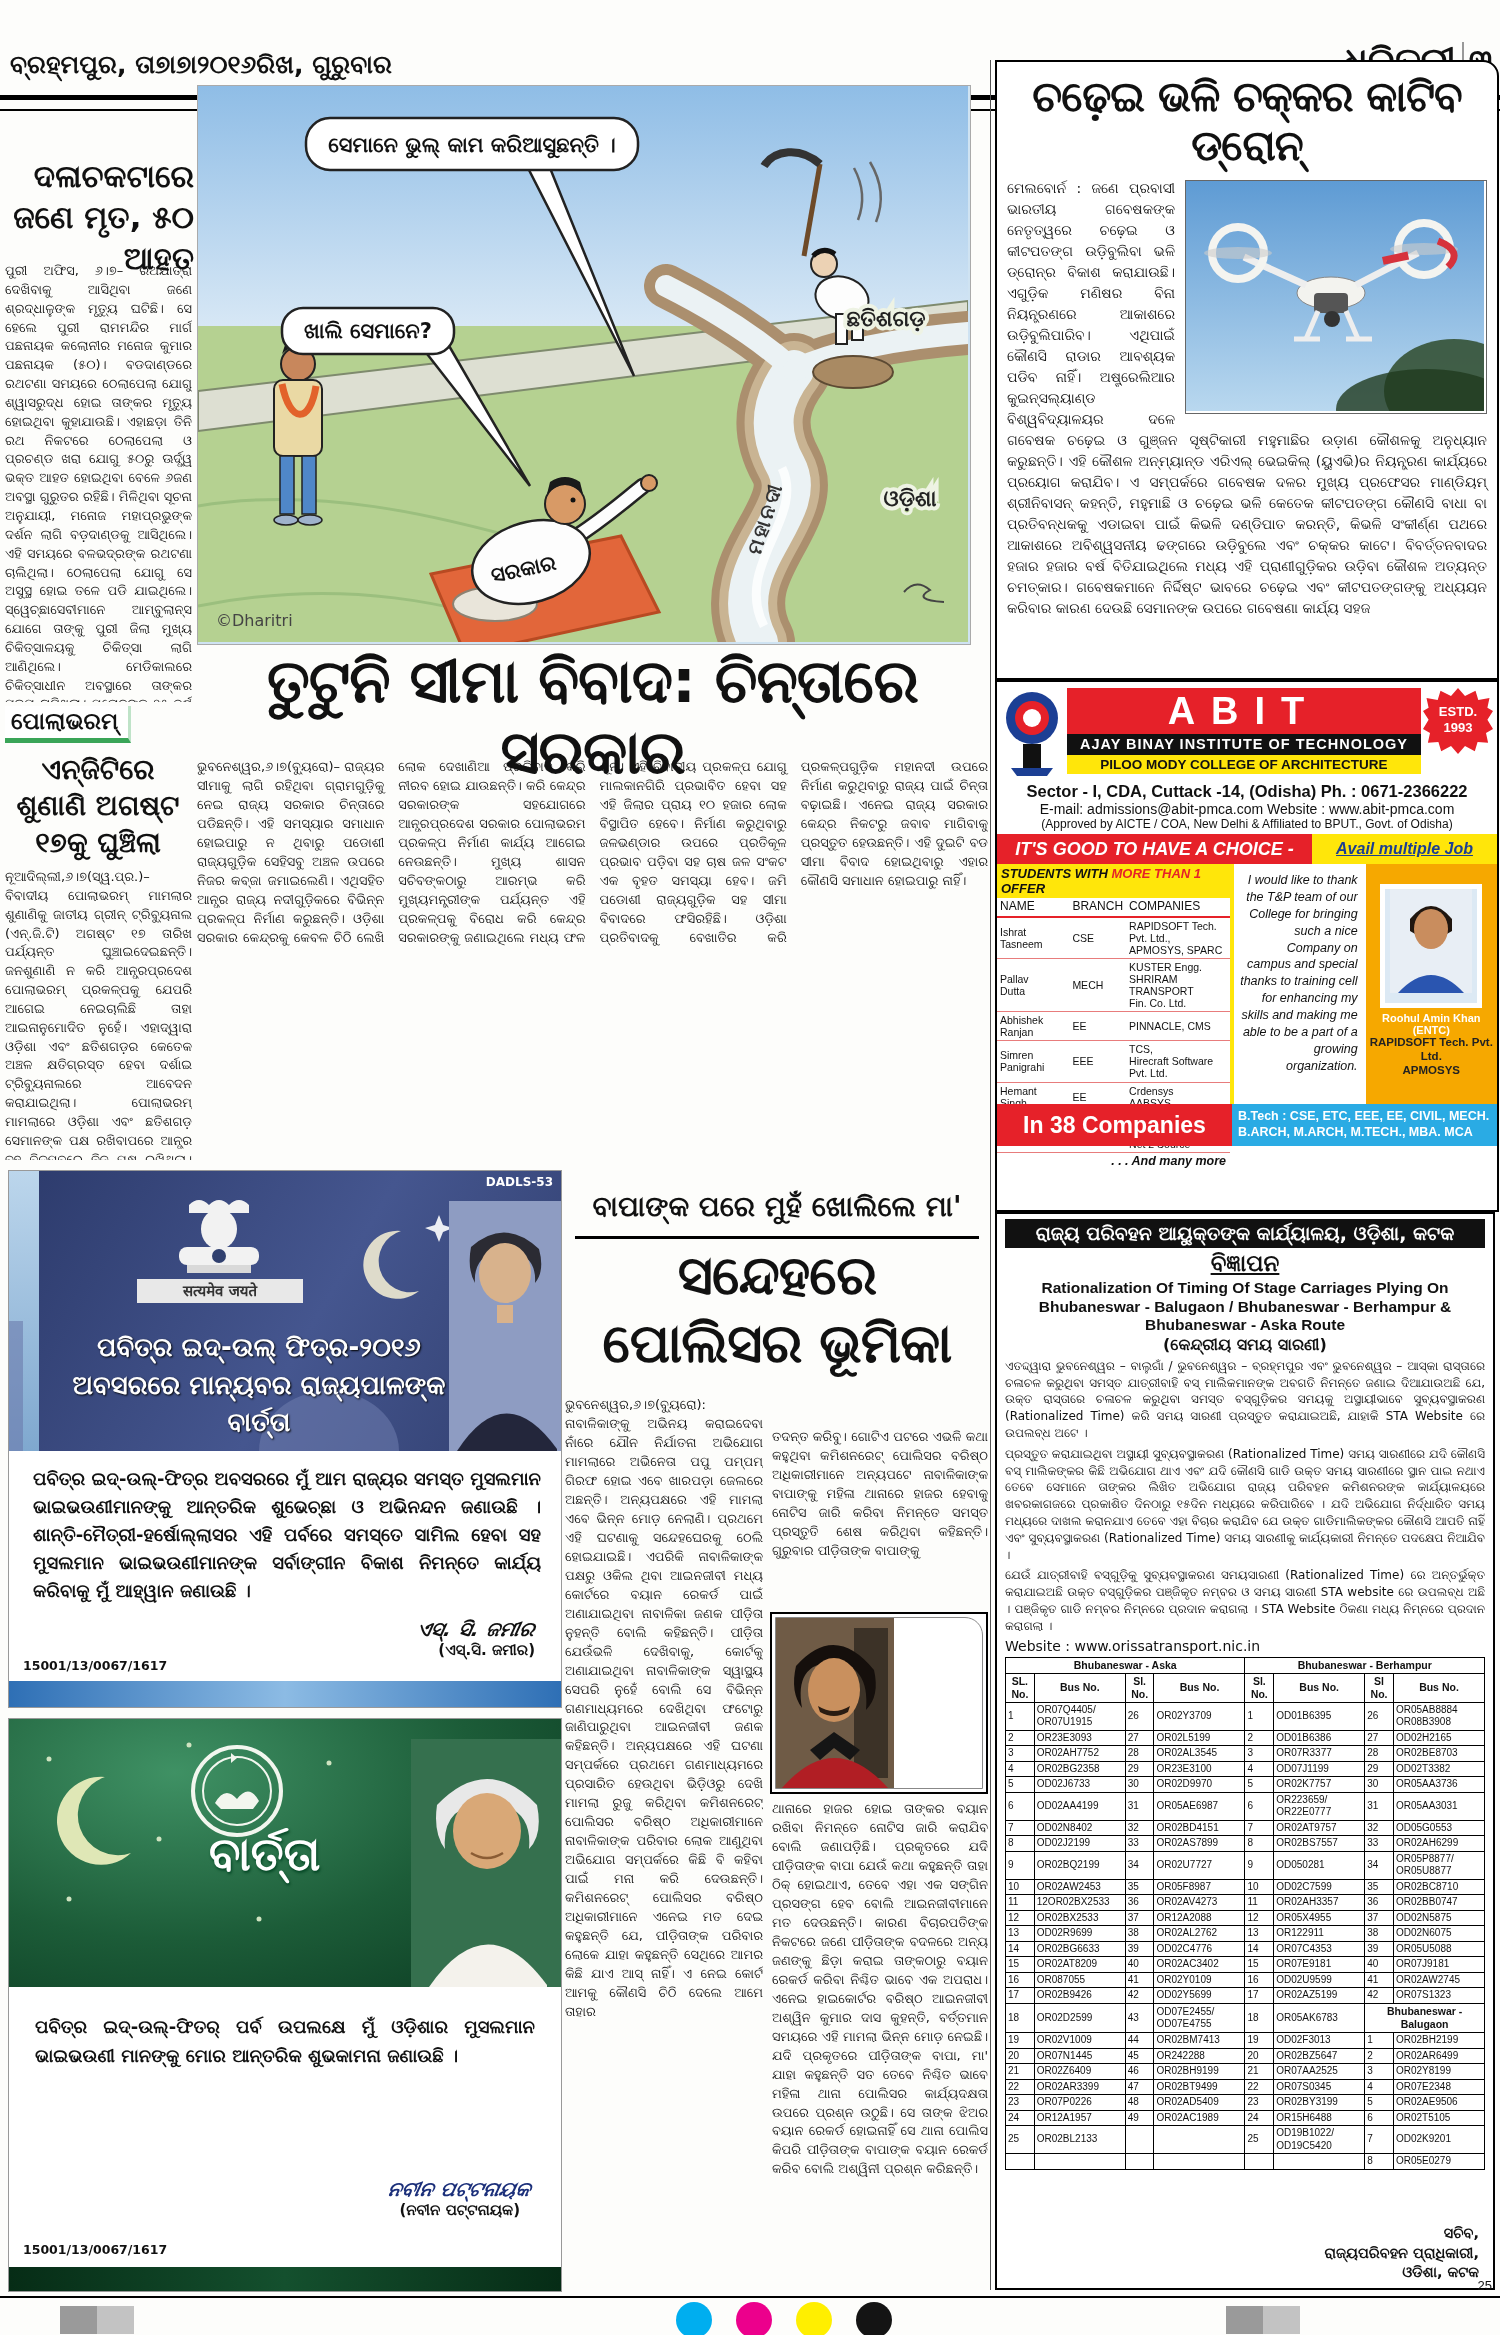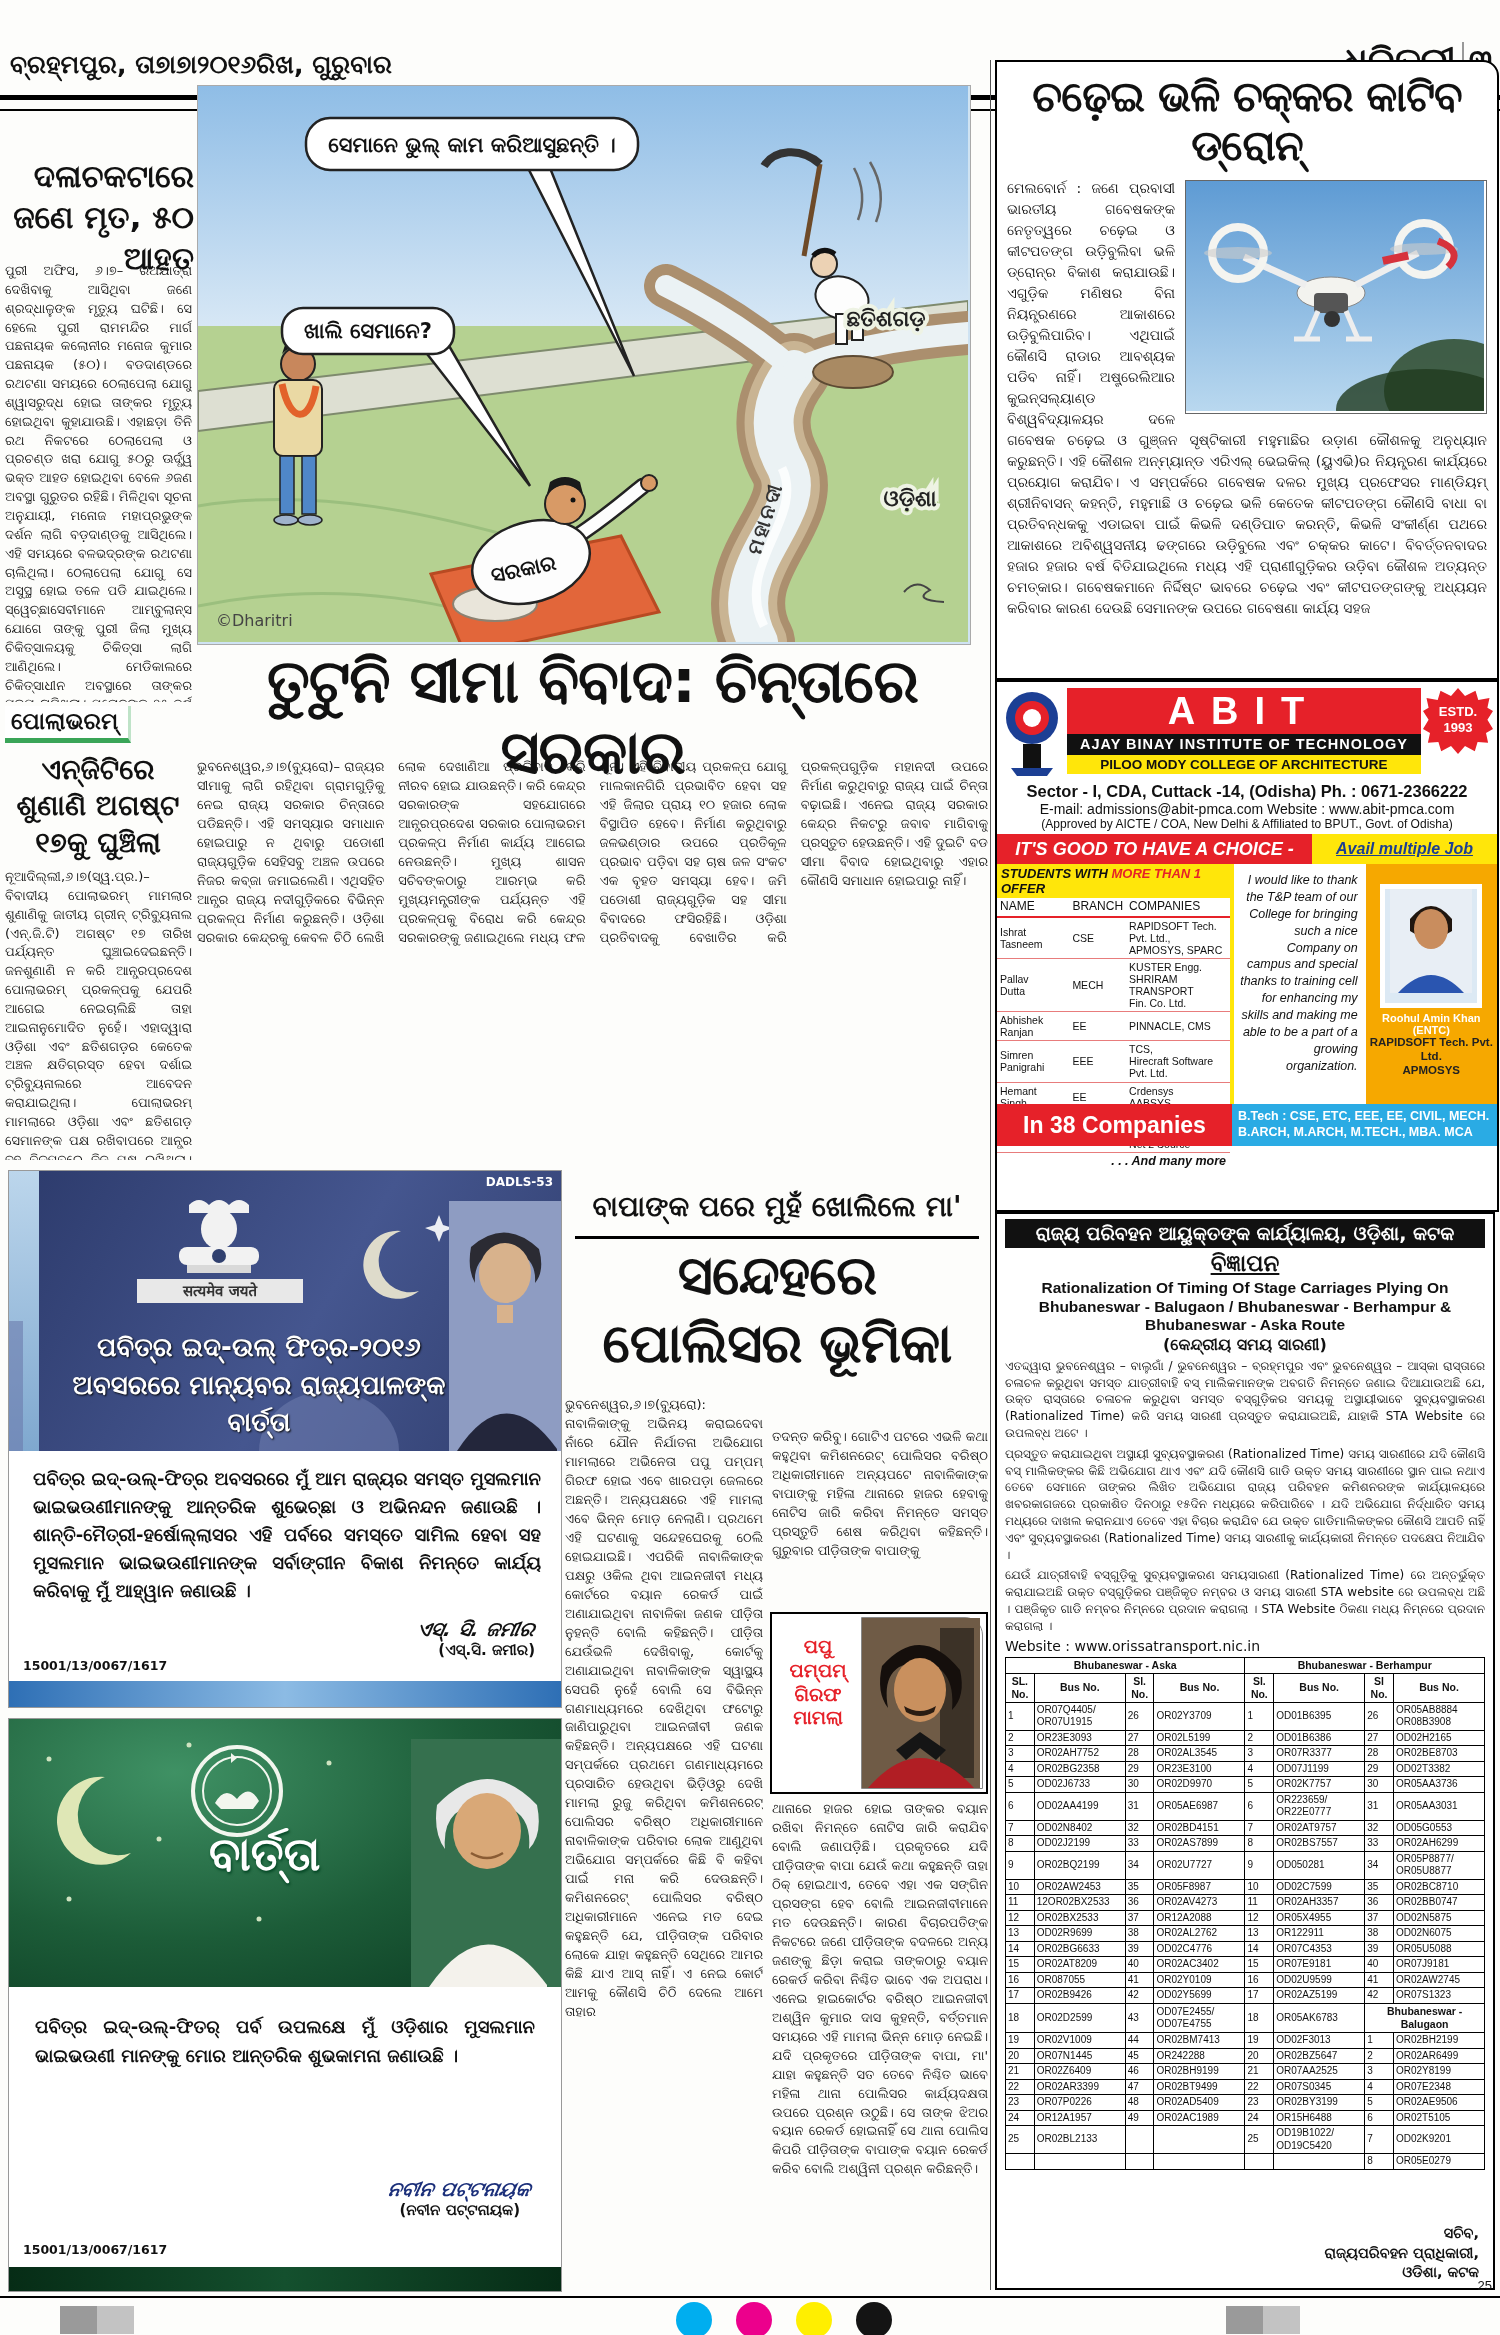--- a/index.html
+++ b/index.html
@@ -386,21 +386,20 @@
     </div>
   </div>
 
   <div class="ab mid-kicker">ବାପାଙ୍କ ପରେ ମୁହଁ ଖୋଲିଲେ ମା'</div>
   <div class="ab mid-rule"></div>
   <div class="ab mid-h1">ସନ୍ଦେହରେ</div>
   <div class="ab mid-h2">ପୋଲିସର ଭୂମିକା</div>
   <div class="ab mid-c1 j hid">ଭୁବନେଶ୍ୱର,୬।୭(ବ୍ୟୁରୋ): ନାବାଳିକାଙ୍କୁ ଅଭିନୟ କରାଇଦେବା ନାଁରେ ଯୌନ ନିର୍ଯାତନା ଅଭିଯୋଗ ମାମଲାରେ ଅଭିନେତା ପପୁ ପମ୍ପମ୍ ଗିରଫ ହୋଇ ଏବେ ଖାରପଡ଼ା ଜେଲରେ ଅଛନ୍ତି। ଅନ୍ୟପକ୍ଷରେ ଏହି ମାମଲା ଏବେ ଭିନ୍ନ ମୋଡ଼ ନେଲାଣି। ପ୍ରଥମେ ଏହି ଘଟଣାକୁ ସନ୍ଦେହଘେରକୁ ଠେଲି ହୋଇଯାଇଛି। ଏପରିକି ନାବାଳିକାଙ୍କ ପକ୍ଷରୁ ଓକିଲ ଥିବା ଆଇନଜୀବୀ ମଧ୍ୟ କୋର୍ଟରେ ବୟାନ ରେକର୍ଡ ପାଇଁ ଅଣାଯାଇଥିବା ନାବାଳିକା ଜଣକ ପୀଡ଼ିତା ନୁହନ୍ତି ବୋଲି କହିଛନ୍ତି। ପୀଡ଼ିତା ଯେଉଁଭଳି ଦେଖିବାକୁ, କୋର୍ଟକୁ ଅଣାଯାଇଥିବା ନାବାଳିକାଙ୍କ ସ୍ୱାସ୍ଥ୍ୟ ସେପରି ନୁହେଁ ବୋଲି ସେ ବିଭିନ୍ନ ଗଣମାଧ୍ୟମରେ ଦେଖିଥିବା ଫଟୋରୁ ଜାଣିପାରୁଥିବା ଆଇନଜୀବୀ ଜଣକ କହିଛନ୍ତି। ଅନ୍ୟପକ୍ଷରେ ଏହି ଘଟଣା ସମ୍ପର୍କରେ ପ୍ରଥମେ ଗଣମାଧ୍ୟମରେ ପ୍ରସାରିତ ହେଉଥିବା ଭିଡ଼ିଓରୁ ଦେଖି ମାମଲା ରୁଜୁ କରିଥିବା କମିଶନରେଟ୍ ପୋଲିସର ବରିଷ୍ଠ ଅଧିକାରୀମାନେ ନାବାଳିକାଙ୍କ ପରିବାର ଲୋକ ଆଣୁଥିବା ଅଭିଯୋଗ ସମ୍ପର୍କରେ କିଛି ବି କହିବା ପାଇଁ ମନା କରି ଦେଉଛନ୍ତି। କମିଶନରେଟ୍ ପୋଲିସର ବରିଷ୍ଠ ଅଧିକାରୀମାନେ ଏନେଇ ମତ ଦେଇ କହୁଛନ୍ତି ଯେ, ପୀଡ଼ିତାଙ୍କ ପରିବାର ଲୋକେ ଯାହା କହୁଛନ୍ତି ସେଥିରେ ଆମର କିଛି ଯାଏ ଆସ୍ ନାହିଁ। ଏ ନେଇ କୋର୍ଟ ଆମକୁ କୌଣସି ଚିଠି ଦେଲେ ଆମେ ତାହାର</div>
   <div class="ab mid-c2a j hid">ତଦନ୍ତ କରିବୁ। ଗୋଟିଏ ପଟରେ ଏଭଳି କଥା କହୁଥିବା କମିଶନରେଟ୍ ପୋଲିସର ବରିଷ୍ଠ ଅଧିକାରୀମାନେ ଅନ୍ୟପଟେ ନାବାଳିକାଙ୍କ ବାପାଙ୍କୁ ମହିଳା ଥାନାରେ ହାଜର ହେବାକୁ ନୋଟିସ ଜାରି କରିବା ନିମନ୍ତେ ସମସ୍ତ ପ୍ରସ୍ତୁତି ଶେଷ କରିଥିବା କହିଛନ୍ତି। ଗୁରୁବାର ପୀଡ଼ିତାଙ୍କ ବାପାଙ୍କୁ</div>
   <div class="ab inset">
-    <div class="inset-label">ପପୁ ପମ୍ପମ୍ ଗିରଫ ମାମଲା</div>
     <div class="inset-photo">
       <svg width="118" height="170" viewBox="0 0 118 170">
         <rect width="118" height="170" fill="#6f5b46"></rect>
         <rect x="78" y="10" width="34" height="150" fill="#3c3227"></rect>
         <path d="M20,48 q39,-44 78,4 q6,26 -8,40 q4,-46 -34,-48 q-38,2 -30,46 q-12,-16 -6,-42 z" fill="#150f0c"></path>
         <ellipse cx="58" cy="72" rx="26" ry="32" fill="#c9905e"></ellipse>
         <path d="M42,88 q16,10 32,0 l-2,6 q-14,8 -28,0 z" fill="#2a1c12"></path>
         <path d="M6,170 q52,-60 106,0 z" fill="#b11e24"></path>
         <path d="M34,132 l24,-18 l26,18 l-10,10 l-16,-12 l-14,12 z" fill="#151515"></path>
       </svg>

